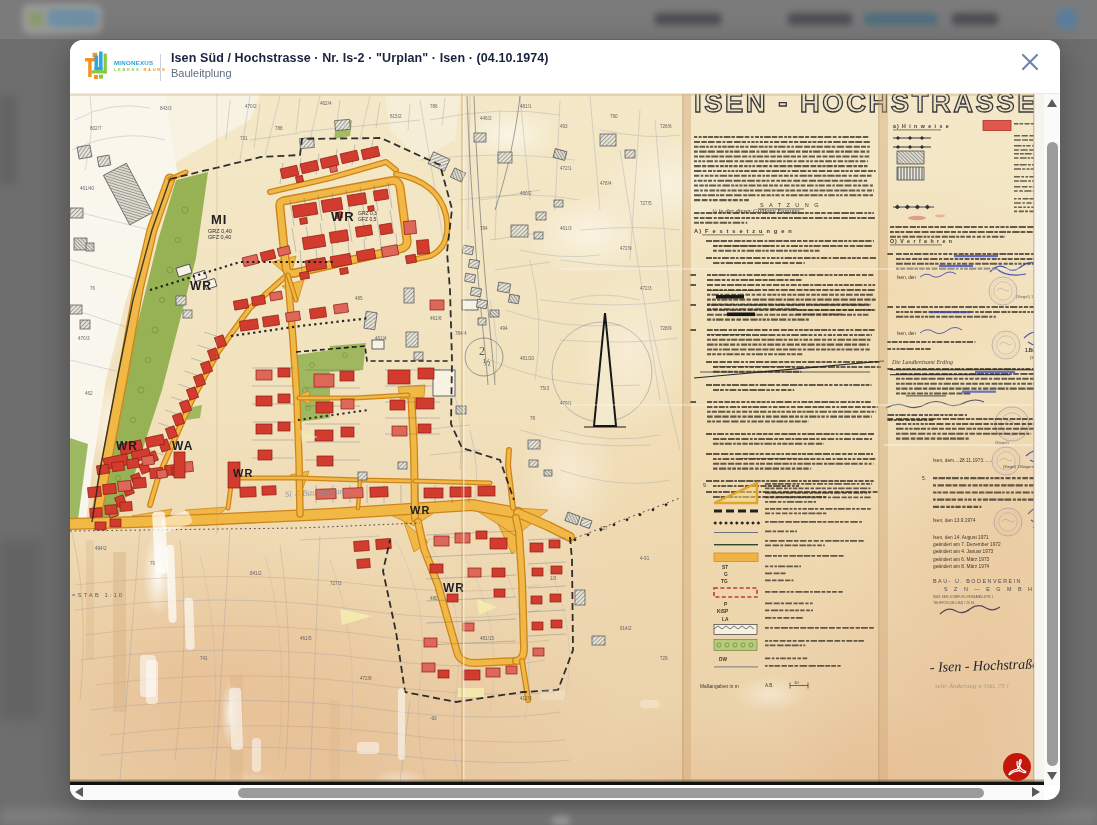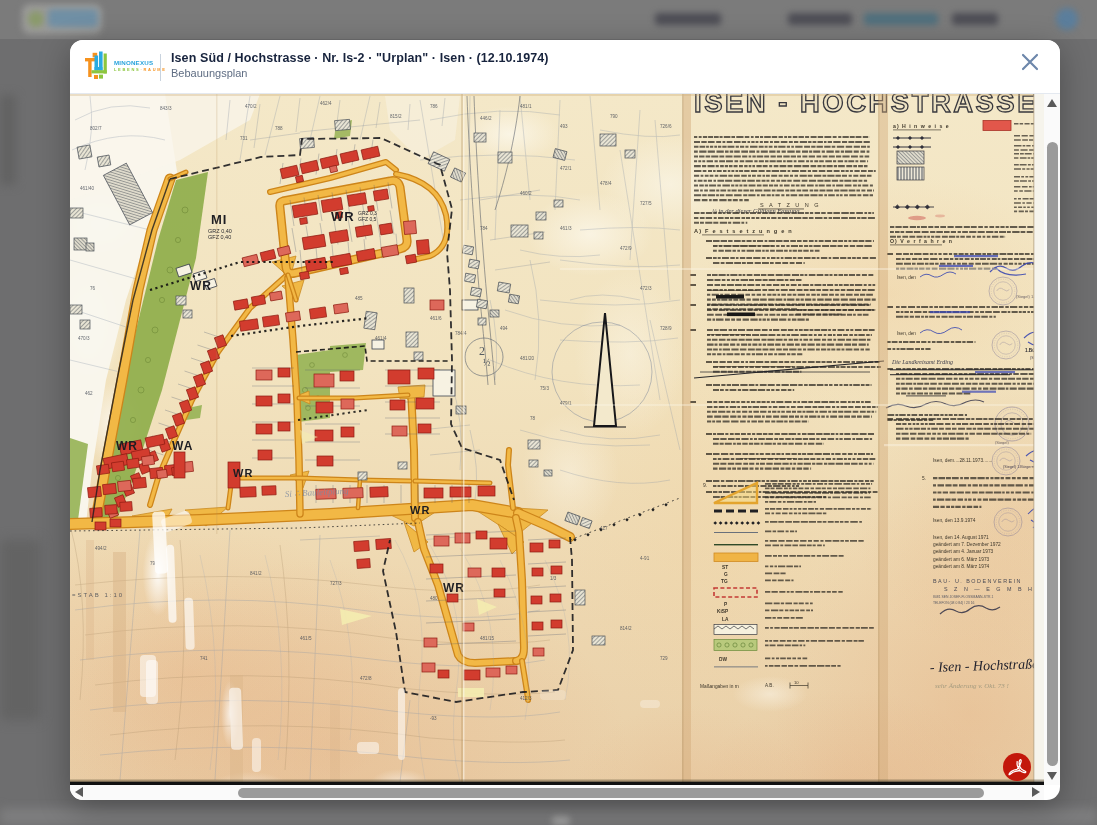--- a/index.html
+++ b/index.html
@@ -47,22 +47,22 @@
    <rect x="9.5" y="4.5" width="3.6" height="15" fill="#29abe2"></rect>
    <rect x="14" y="0.5" width="3.6" height="19" fill="#29abe2"></rect>
    <rect x="9.5" y="16" width="8" height="3.4" fill="#29abe2"></rect>
    <rect x="18.6" y="2.5" width="3.2" height="20" fill="#8cc63f"></rect>
    <rect x="6.5" y="19.2" width="15.3" height="3.2" fill="#8cc63f"></rect>
    <rect x="14" y="23.6" width="4" height="4" fill="#8cc63f"></rect>
   </svg>
   <div style="position:absolute;left:44px;top:19px;font-size:6.2px;font-weight:bold;color:#29a3dc;letter-spacing:0.2px">MINONEXUS</div>
   <div style="position:absolute;left:44px;top:27px;font-size:4px;font-weight:bold;letter-spacing:0.3px"><span style="color:#8cc63f">L E B E N S</span><span style="color:#f6921e"> · R Ä U M E</span></div>
   <div class="vline"></div>
-  <div class="title">Isen Süd / Hochstrasse · Nr. Is-2 · "Urplan" · Isen · (12.10.1974)</div>
-  <div class="subtitle">Bebauungsplan</div>
+  <div class="title">Isen Süd / Hochstrasse · Nr. Is-2 · "Urplan" · Isen · (04.10.1974)</div>
+  <div class="subtitle">Bauleitplung</div>
   <svg class="closex" viewBox="0 0 18 18">
         <path d="M2,2 L16,16 M16,2 L2,16" stroke="#6d87ab" stroke-width="2.2" stroke-linecap="round"></path>
       </svg>
  </div>
  <div class="mapwrap">
   <svg class="mapsvg" width="974" height="691" viewBox="70 94 974 691">
   <defs>
 <pattern id="hatch" width="3" height="3" patternUnits="userSpaceOnUse" patternTransform="rotate(45)">
   <rect width="3" height="3" fill="#e8e4d4"></rect>
             <line x1="0" y1="0" x2="0" y2="3" stroke="#555a60" stroke-width="1"></line>

